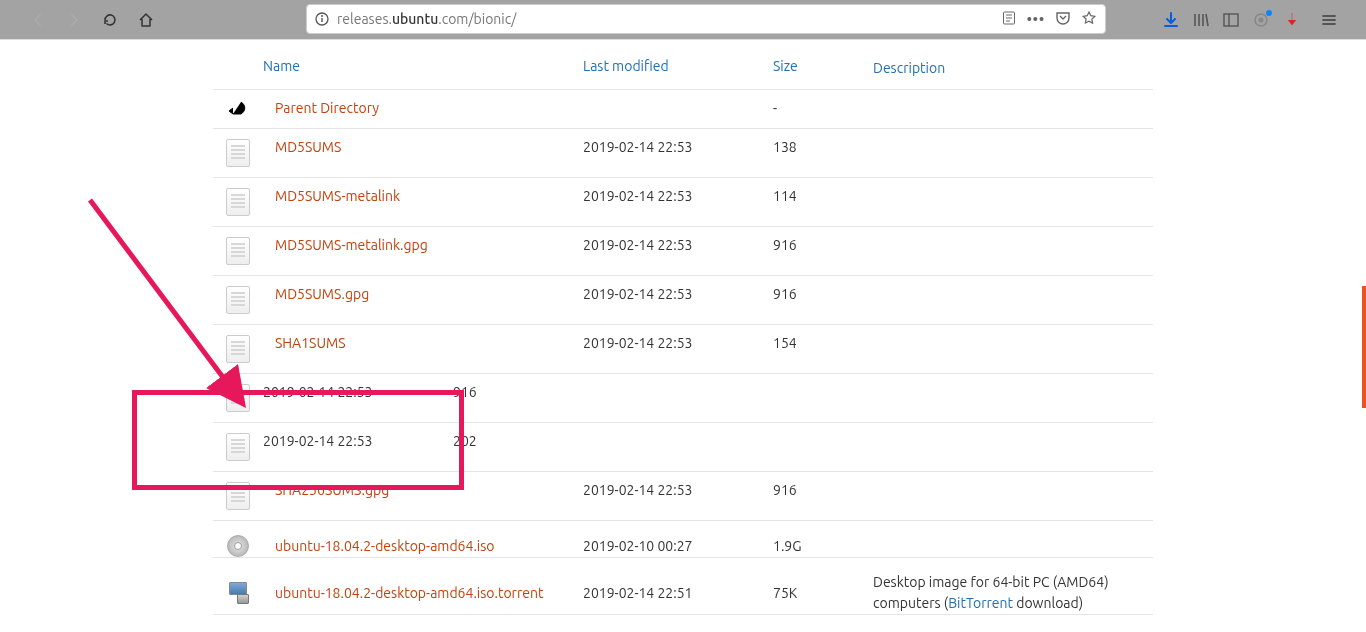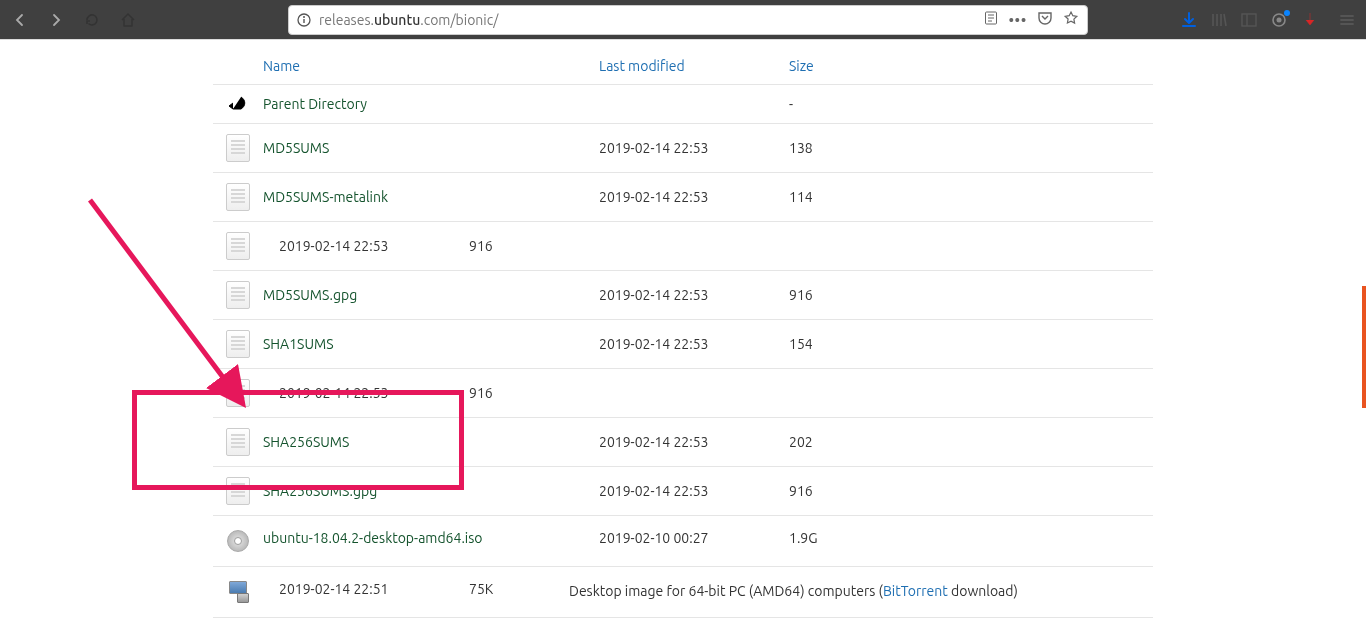--- a/index.html
+++ b/index.html
@@ -1,41 +1,41 @@
 <!DOCTYPE html>
 <html><head>
 <meta charset="utf-8">
 <style>
   * { margin: 0; padding: 0; box-sizing: border-box; }
   body { font-family: -apple-system, "Segoe UI", Ubuntu, Roboto, sans-serif; font-size: 14px; color: #333; background: #fff; width: 1366px; height: 632px; overflow: hidden; position: relative; }
   
-  .chrome { height: 40px; display: flex; align-items: center; gap: 4px; padding: 4px 4px; background: #404040; border-bottom: 1px solid #ddd; }
+  .chrome { height: 40px; display: flex; gap: 4px; padding: 4px 22px; background: #a3a3a3; border-bottom: 1px solid #ddd; }
   .nav-btn { width: 32px; height: 32px; display: flex; align-items: center; justify-content: center; color: #333; border-radius: 4px; cursor: pointer; }
   .nav-btn.disabled { color: #aaa; cursor: default; }
   .urlbar { flex: 0 0 800px; margin-left: 140px; height: 30px; border: 1px solid #ccc; border-radius: 4px; background: #fff; display: flex; align-items: center; padding: 0 8px; gap: 8px; position: relative; }
   .url-icon { color: #555; display: flex; align-items: center; }
   .url-text { flex: 1; color: #777; font-size: 14px; }
   .url-text b { color: #333; font-weight: 500; }
   .url-right { display: flex; align-items: center; gap: 10px; color: #666; }
   .right-icons { margin-left: auto; display: flex; align-items: center; gap: 12px; color: #555; padding-right: 6px; }
   .right-icons svg { display:block; }
   .dl-arrow { color: #0060df; }
   .hamburger { margin-left: 6px; }
   
   .content { width: 940px; margin: 0 auto; padding-top: 8px; }
-  .row { display: flex; align-items: center; border-bottom: 1px solid #e5e5e5; padding: 10px 0; }
-  .row.tall { align-items:flex-start; padding-top:14px; padding-bottom:14px;}
+  .row { display: flex; align-items: flex-start; border-bottom: 1px solid #e5e5e5; padding: 10px 0; }
+  .row.tall { align-items:center; padding-top:14px; padding-bottom:0;}
   .icon-cell { width: 50px; display: flex; justify-content: center; }
   .name-cell { width: 320px; }
-  .date-cell { width: 190px; color: #333; margin-left: 16px; }
+  .date-cell { width: 190px; color: #333; }
   .size-cell { width: 100px; color: #333; }
   .desc-cell { flex: 1; color: #333; line-height:1.5; }
   .hdr .name-cell, .hdr .date-cell, .hdr .size-cell, .hdr .desc-cell { color: #1f6fb2; }
   .hdr .name-cell a, .hdr .date-cell a, .hdr .size-cell a, .hdr .desc-cell a { color:#1f6fb2; text-decoration:none; }
-  a.link { color: #14532d; text-decoration: none; }
+  a.link { color: #c2410c; text-decoration: none; margin-left: 12px; }
   .desc-cell a { color:#1f6fb2; text-decoration:none; }
   
   .fico { width: 24px; height: 28px; border: 1px solid #ccc; border-radius: 2px; background: linear-gradient(#fff,#eee); position: relative; }
   .fico::before { content:""; position:absolute; left:4px; right:4px; top:5px; height:2px; background:#d7d7d7; box-shadow:0 4px 0 #d7d7d7,0 8px 0 #d7d7d7,0 12px 0 #d7d7d7; }
   .cd { width:22px; height:22px; border-radius:50%; background:radial-gradient(circle,#fff 25%,#d7d7d7 26%,#bbb 70%,#e5e5e5 100%); border:1px solid #aaa; position:relative;}
   .cd::after{content:"";position:absolute;top:50%;left:50%;width:6px;height:6px;border-radius:50%;background:#fff;border:1px solid #999;transform:translate(-50%,-50%);}
   .pc { width:22px; height:22px; position:relative; }
   .pc .mon{position:absolute;top:0;left:2px;width:18px;height:13px;border:1px solid #888;background:linear-gradient(#7fa8d8,#4a7bb0);border-radius:1px;}
   .pc .base{position:absolute;bottom:0;right:0;width:12px;height:10px;background:linear-gradient(#d0d0d0,#999);border:1px solid #777;border-radius:1px;}
   
@@ -128,20 +128,21 @@
       </span>
   </div>
 </div>
 
 <div class="content">
   <div class="row hdr">
     <div class="icon-cell"></div>
     <div class="name-cell"><a href="#">Name</a></div>
     <div class="date-cell"><a href="#">Last modified</a></div>
     <div class="size-cell"><a href="#">Size</a></div>
+    <div class="desc-cell"><a href="#">Description</a></div>
   </div>
   <div class="row">
     <div class="icon-cell">
       <svg width="22" height="18" viewBox="0 0 22 18">
           <path d="M14 2c5 3 5 9 0 12H6M6 14l-4-3 4-3" fill="#000" stroke="#000" stroke-width="1" stroke-linejoin="round"></path>
         </svg>
     </div>
     <div class="name-cell"><a class="link" href="#">Parent Directory</a></div>
     <div class="date-cell"></div>
     <div class="size-cell">-</div>
@@ -163,20 +164,21 @@
         </div>
         <div class="name-cell"><a class="link" href="#">MD5SUMS-metalink</a></div>
         <div class="date-cell">2019-02-14 22:53</div>
         <div class="size-cell">114</div>
         <div class="desc-cell"></div>
       </div>
       <div class="row">
         <div class="icon-cell">
           <div class="fico"></div>
         </div>
+        <div class="name-cell"><a class="link" href="#">MD5SUMS-metalink.gpg</a></div>
         <div class="date-cell">2019-02-14 22:53</div>
         <div class="size-cell">916</div>
         <div class="desc-cell"></div>
       </div>
       <div class="row">
         <div class="icon-cell">
           <div class="fico"></div>
         </div>
         <div class="name-cell"><a class="link" href="#">MD5SUMS.gpg</a></div>
         <div class="date-cell">2019-02-14 22:53</div>
@@ -197,21 +199,20 @@
           <div class="fico"></div>
         </div>
         <div class="date-cell">2019-02-14 22:53</div>
         <div class="size-cell">916</div>
         <div class="desc-cell"></div>
       </div>
       <div class="row">
         <div class="icon-cell">
           <div class="fico"></div>
         </div>
-        <div class="name-cell"><a class="link" href="#">SHA256SUMS</a></div>
         <div class="date-cell">2019-02-14 22:53</div>
         <div class="size-cell">202</div>
         <div class="desc-cell"></div>
       </div>
       <div class="row">
         <div class="icon-cell">
           <div class="fico"></div>
         </div>
         <div class="name-cell"><a class="link" href="#">SHA256SUMS.gpg</a></div>
         <div class="date-cell">2019-02-14 22:53</div>
@@ -226,20 +227,21 @@
         <div class="date-cell">2019-02-10 00:27</div>
         <div class="size-cell">1.9G</div>
       </div>
       <div class="row tall">
         <div class="icon-cell">
           <div class="pc">
             <div class="mon"></div>
             <div class="base"></div>
           </div>
         </div>
+        <div class="name-cell"><a class="link" href="#">ubuntu-18.04.2-desktop-amd64.iso.torrent</a></div>
         <div class="date-cell">2019-02-14 22:51</div>
         <div class="size-cell">75K</div>
         <div class="desc-cell">Desktop image for 64-bit PC (AMD64) computers (<a href="#">BitTorrent</a> download)</div>
       </div>
     </div>
 </div>
 
 <div class="annot-box"></div>
 <svg class="annot-arrow" width="200" height="230">
   <defs>

